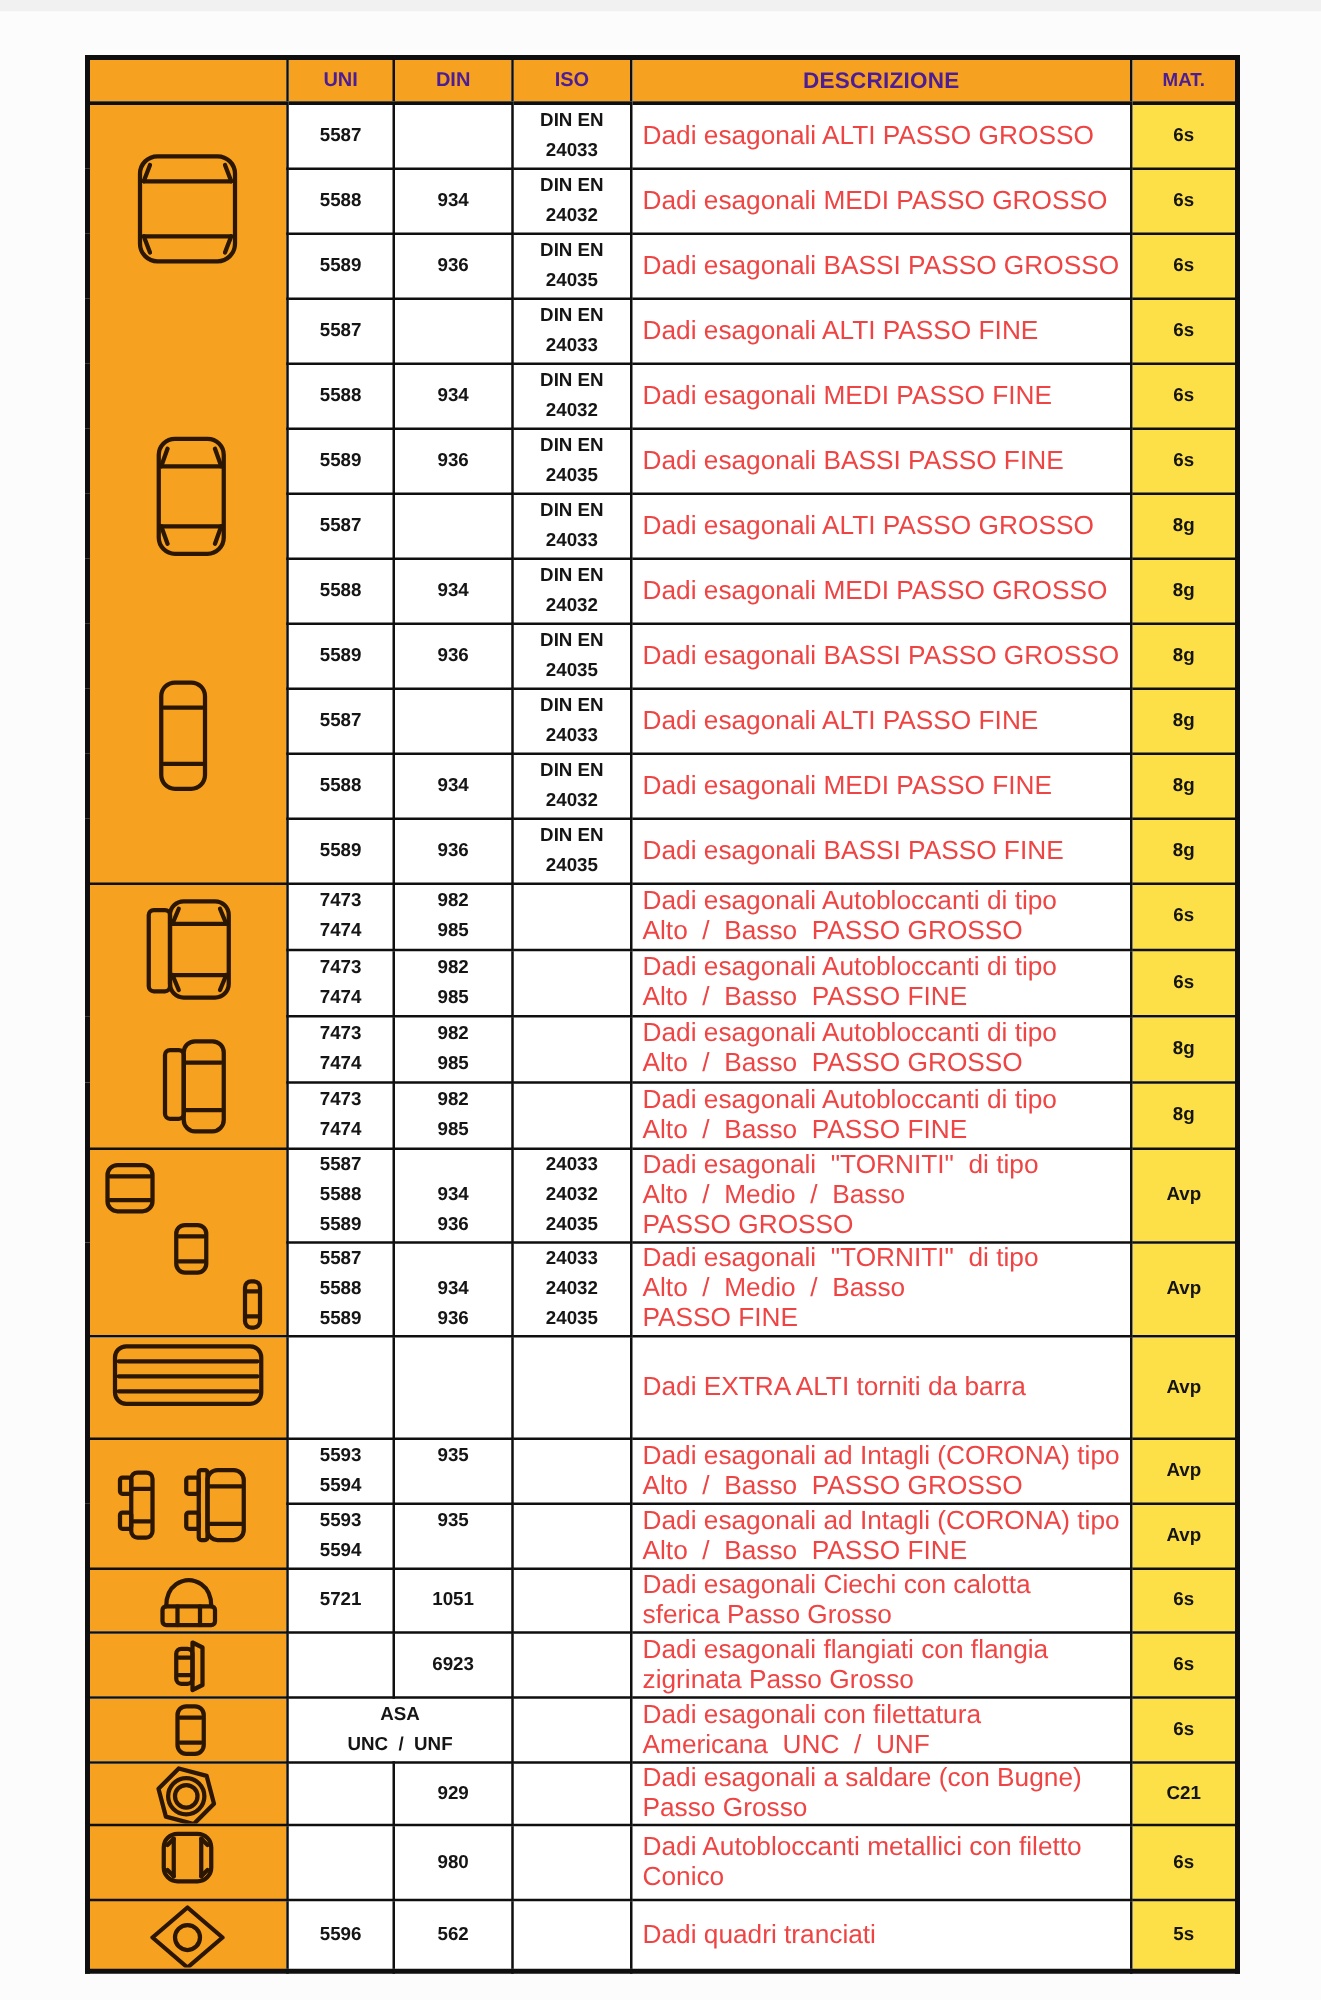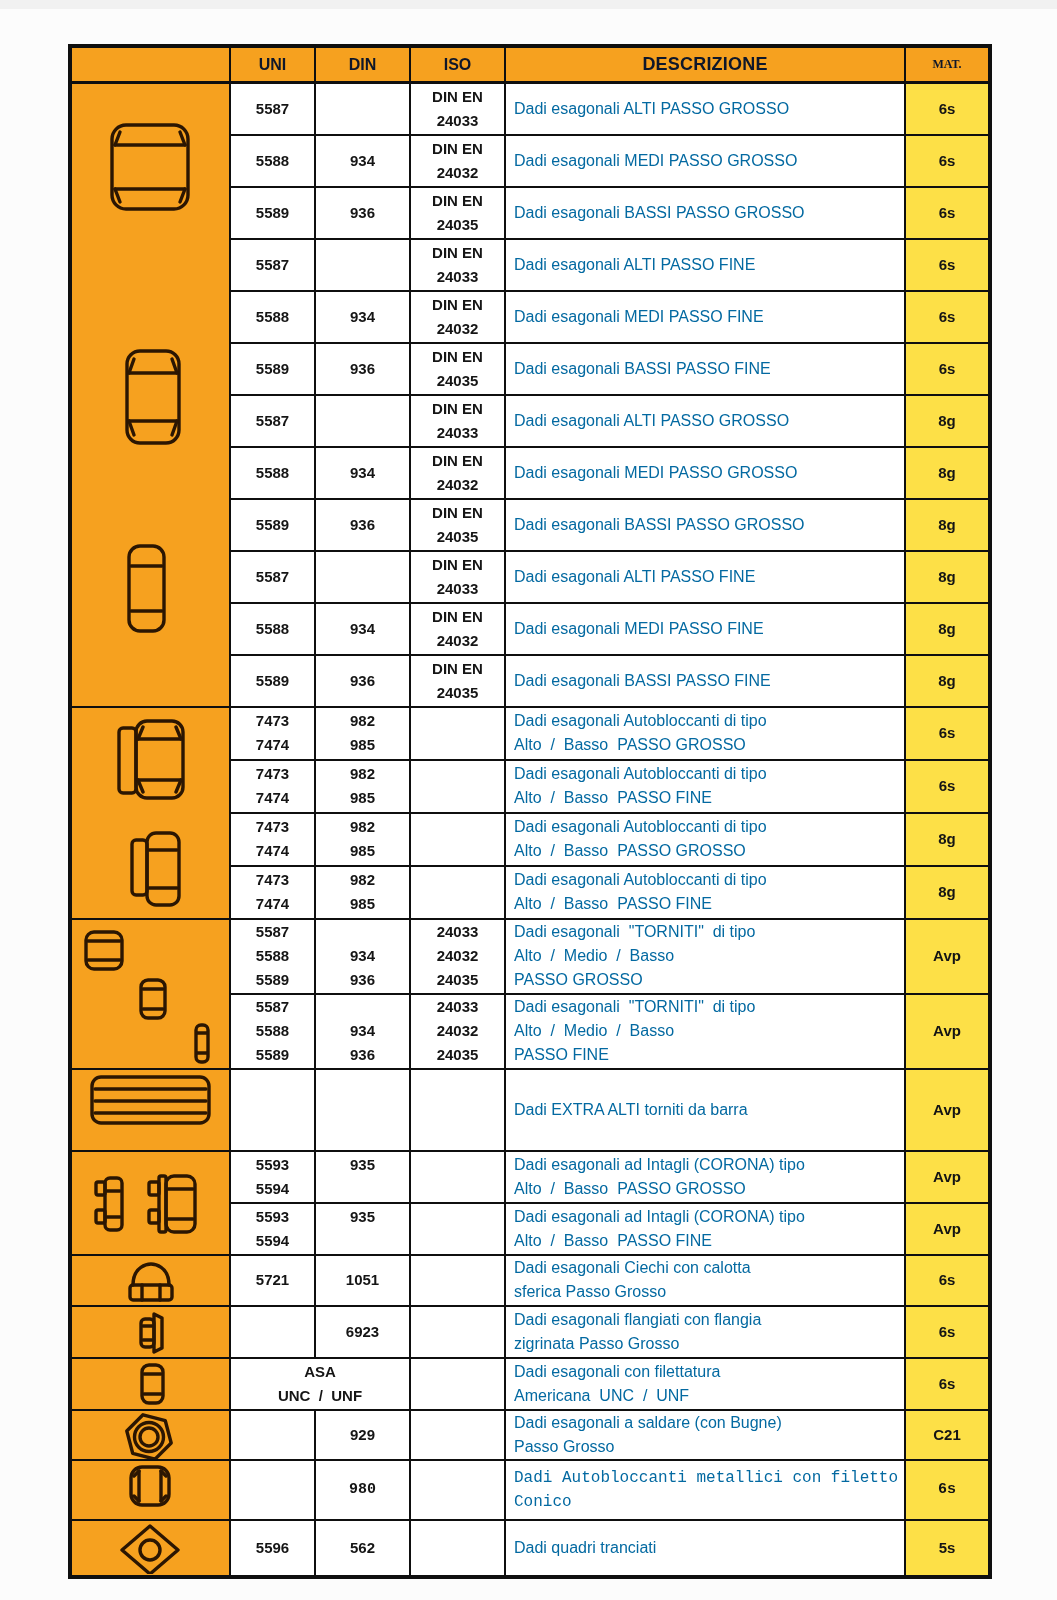--- a/index.html
+++ b/index.html
@@ -7,37 +7,37 @@
     width:1057px;height:1600px;background:#fcfcfc;position:relative;
     font-family:"Liberation Sans", sans-serif;overflow:hidden;
   }
   .top-edge{position:absolute;top:0;left:0;width:100%;height:9px;background:#ececec;opacity:.7;}
   table.catalog{
     position:absolute;left:68px;top:44px;width:920px;table-layout:fixed;
     border-collapse:collapse;border:4px solid #0f0f0f;background:#ffffff;
   }
   .catalog th,.catalog td{border:2.4px solid #0f0f0f;padding:0;overflow:hidden;}
   .catalog thead th{
-    background:#F6A11F;color:#0f172a;font-weight:bold;font-size:16px;
+    background:#F6A11F;color:#4c1d95;font-weight:bold;font-size:16px;
     height:33px;text-align:center;border-bottom:3.6px solid #0f0f0f;
   }
   .catalog thead th.desc-h{font-size:18px;letter-spacing:.2px;}
-  .catalog thead th.mat-h{font-size:12px;font-family:Liberation Serif, serif;}
+  .catalog thead th.mat-h{font-size:15px;}
   .img-cell{background:#F6A11F;vertical-align:top;}
   .img-cell svg{display:block;}
   .nutline{fill:none;stroke:#2b1602;stroke-width:3.4;stroke-linecap:round;stroke-linejoin:round;}
   .cellwrap{display:flex;flex-direction:column;justify-content:center;height:100%;}
   td.num-cell{background:#ffffff;}
   td.num-cell .line{
     text-align:center;font-weight:bold;font-size:15px;color:#151515;
     line-height:24px;min-height:24px;white-space:pre;
   }
   td.desc-cell{background:#ffffff;}
   td.desc-cell .line{
-    text-align:left;padding-left:8px;font-size:16px;color:#0369a1;
+    text-align:left;padding-left:8px;font-size:21px;color:#ef4444;
     line-height:24px;min-height:24px;white-space:pre;overflow:hidden;
   }
   td.mat-cell{background:#fde047;}
   td.mat-cell .line{
     text-align:center;font-weight:bold;font-size:15px;color:#141414;line-height:20px;
   }
 </style>
 </head>
 <body>
 
@@ -836,21 +836,21 @@
             <div class="line">Dadi esagonali a saldare (con Bugne)</div>
             <div class="line">Passo Grosso</div>
           </div>
         </td>
         <td class="mat-cell">
           <div class="cellwrap">
             <div class="line">C21</div>
           </div>
         </td>
       </tr>
-      <tr style="height: 60px; font-family: Liberation Mono, monospace;">
+      <tr style="height: 60px;">
         <td class="img-cell" rowspan="1">
           <svg width="160" height="48" viewBox="0 0 160 48">
             <g class="nutline">
               <rect x="59" y="6" width="38" height="38" rx="11"></rect>
               <path d="M67 10 V40 M89 10 V40"></path>
               <path d="M62 15 L67 10 M94 15 L89 10 M62 35 L67 40 M94 35 L89 40"></path>
             </g>
           </svg>
         </td>
         <td class="num-cell">

